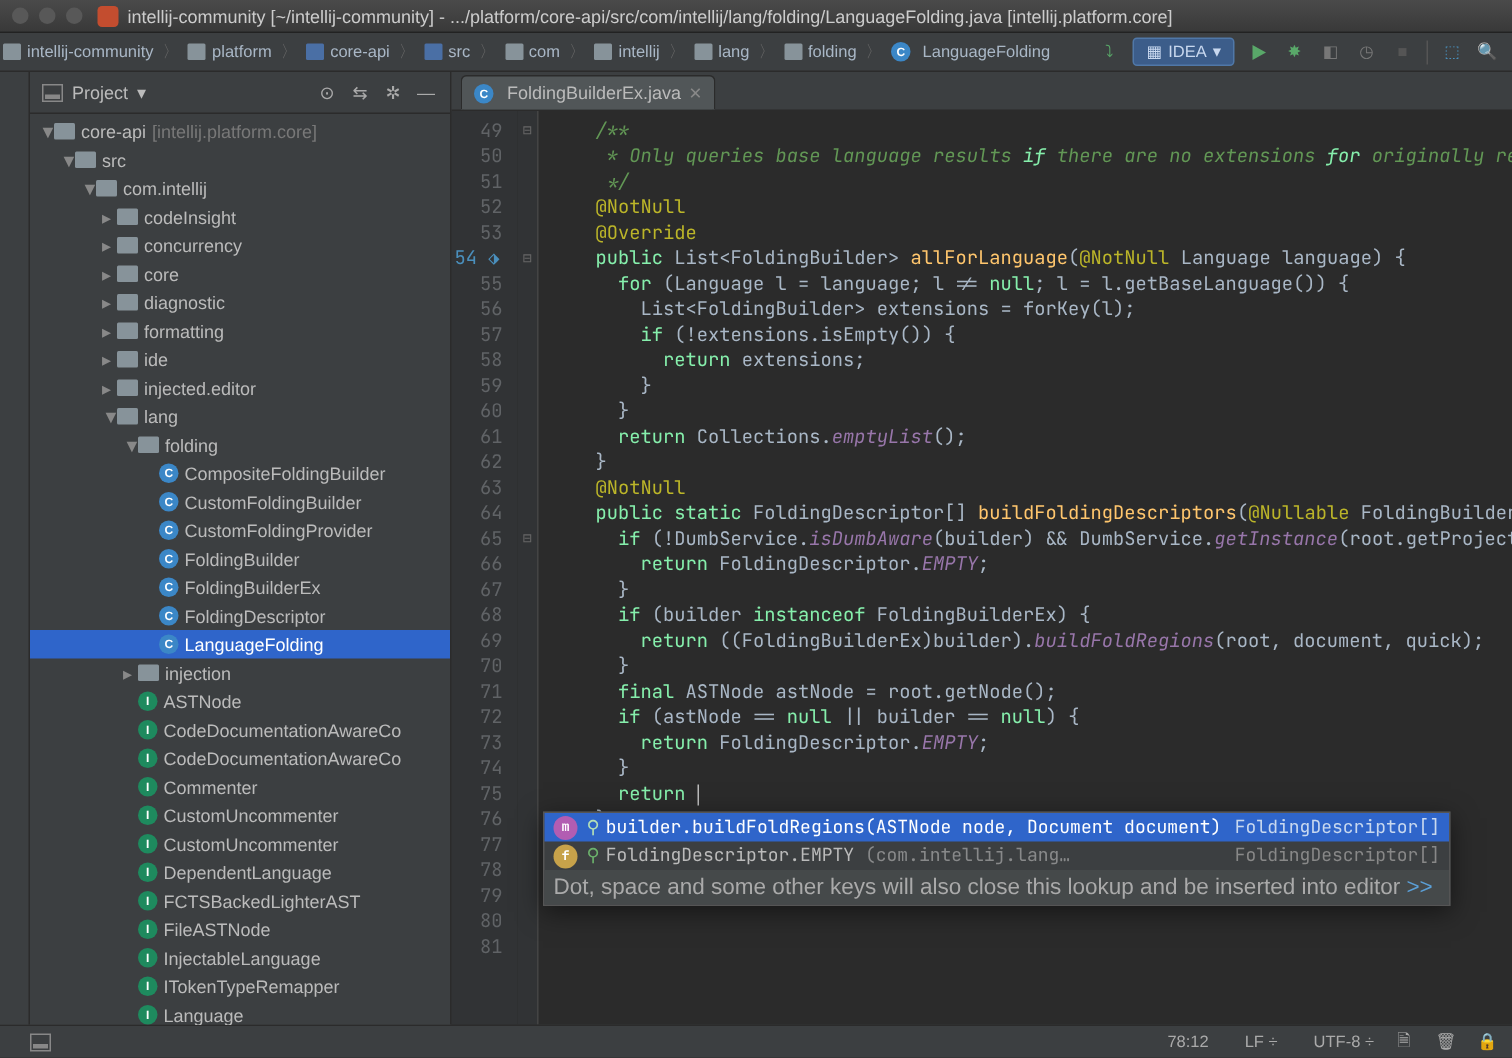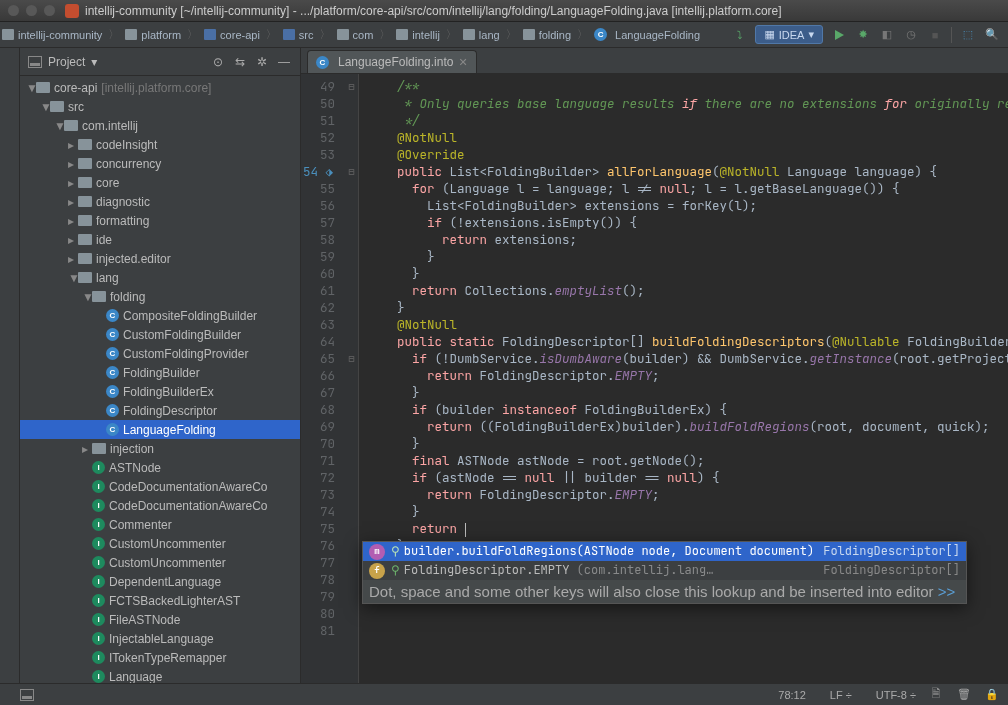--- a/index.html
+++ b/index.html
@@ -34,21 +34,21 @@
   .editor{flex:1; display:flex; flex-direction:column; background:#2b2b2b; min-width:0;}
   .tabs{height:26px; background:#3c3f41; display:flex; align-items:flex-end; border-bottom:1px solid #2b2b2b; padding-left:6px;}
   .tab{background:#515658; border:1px solid #2b2b2b; border-bottom:none; border-top-left-radius:4px; border-top-right-radius:4px; padding:4px 8px; display:flex; align-items:center; gap:5px; color:#bbb; font-size:12px;}
   .tab .close{color:#888;font-size:11px;}
   .code{flex:1; display:flex; font-family:"JetBrains Mono",Menlo,Consolas,monospace; font-size:12.5px; line-height:17px; overflow:hidden; position:relative;}
   .gutter{width:44px; background:#313335; text-align:right; color:#606366; padding:4px 10px 0 0;}
   .gutter .ov{color:#4a8fbc;text-align:center;}
   .fgut{width:14px; background:#313335; border-right:1px solid #444; padding-top:4px;}
   .fgut .fm{color:#666; font-size:10px; text-align:center; height:17px;}
   .codelines{flex:1; padding:4px 0 0 8px; color:#a9b7c6; white-space:pre; overflow:hidden;}
-  .kw{color:#fca5a5;} .ann{color:#bbb529;} .mname{color:#ffc66d;} .com{color:#629755; font-style:italic;} .con{color:#9876aa; font-style:italic;}
+  .kw{color:#86efac;} .ann{color:#bbb529;} .mname{color:#ffc66d;} .com{color:#629755; font-style:italic;} .con{color:#9876aa; font-style:italic;}
   .caret{display:inline-block;width:1px;height:14px;background:#bbb;vertical-align:middle;}
   .popup{position:absolute; left:61px; top:467px; width:605px; background:#3c3f41; border:1px solid #555; box-shadow:0 4px 16px rgba(0,0,0,0.5); font-family:"JetBrains Mono",Menlo,monospace; font-size:12px;}
   .popup .row{display:flex; align-items:center; padding:2px 6px; height:19px;}
   .popup .row.sel{background:#2f65ca;color:#fff;}
   .popup .row .ic{width:16px;height:16px;border-radius:50%;margin-right:6px;display:inline-flex;align-items:center;justify-content:center;font-size:9px;font-weight:bold;}
   .popup .row .lam{color:#6cb26c;margin-right:4px;}
   .popup .row.sel .lam{color:#b6e0b6;}
   .popup .sig{flex:1;}
   .popup .ret{color:#888;}
   .popup .row.sel .ret{color:#c8d8ef;}
@@ -316,21 +316,21 @@
           <span class="circJ">I</span>
           <span>Language</span>
         </div>
       </div>
   </div>
 
   <div class="editor">
     <div class="tabs">
       <div class="tab">
         <span class="circC">C</span>
-        <span>LanguageFolding.into</span>
+        <span>FoldingBuilderEx.java</span>
         <span class="close">✕</span>
       </div>
     </div>
     <div class="code">
       <div class="gutter" id="gutter">
           <div>49</div>
           <div>50</div>
           <div>51</div>
           <div>52</div>
           <div>53</div>

